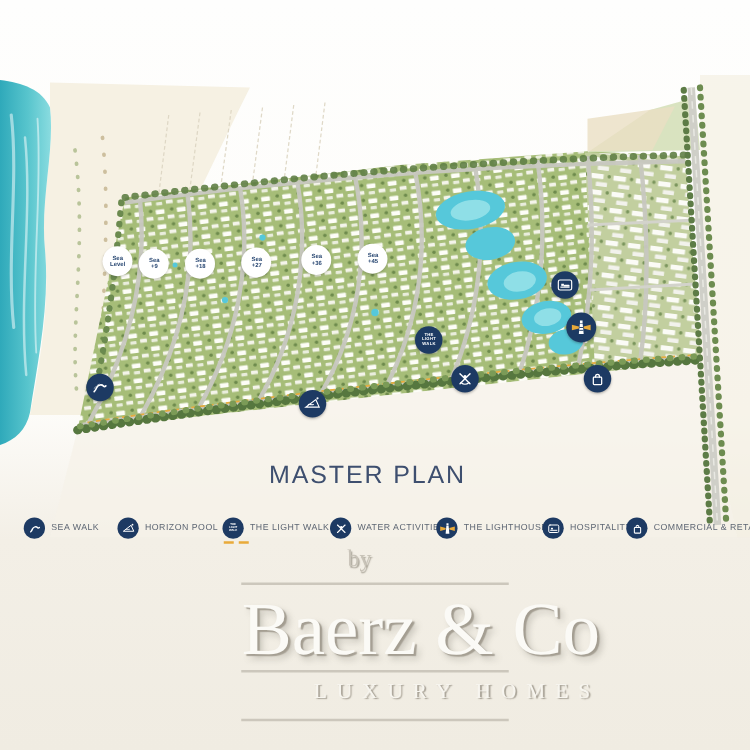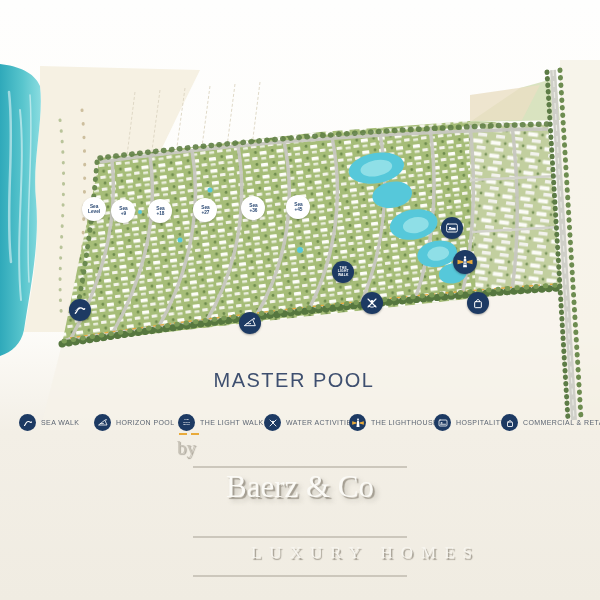--- a/index.html
+++ b/index.html
@@ -36,29 +36,29 @@
   .legend-icon{width:17px;height:17px;border-radius:50%;background:#1d3a63;
     display:flex;align-items:center;justify-content:center;flex:0 0 auto;}
   .legend-icon .lw-text{font-size:7px;line-height:1.05;transform:scale(.32);text-align:center;
     color:#fff;font-weight:bold;white-space:nowrap;}
   .legend-icon .lw-text span{display:block;}
   .legend-label{font-size:7px;letter-spacing:.4px;color:#5d6673;white-space:nowrap;}
   .lw-dashes{position:absolute;top:433px;left:179px;width:20px;display:flex;gap:4px;}
   .lw-dashes i{display:block;width:8px;height:2px;background:#e9aa3a;}
   
   .logo-by{
-    position:absolute;top:437px;left:177px;width:120px;text-align:left;
+    position:absolute;top:437px;left:177px;width:120px;text-align:right;
     font-family:"Liberation Serif","DejaVu Serif",serif;font-size:19px;
     color:#c8c3b8;text-shadow:1px 1px 1px #a9a498;
   }
   .rule{position:absolute;left:193px;width:214px;border-top:2px solid #ccc7bc;}
   .rule-1{top:466px;} .rule-2{top:536px;} .rule-3{top:575px;}
   .brand-name{
-    position:absolute;top:469px;left:120px;width:360px;text-align:center;
-    font-family:"Liberation Serif","DejaVu Serif",serif;font-size:31px;font-weight:400;
+    position:absolute;top:469px;left:120px;width:360px;text-align:right;
+    font-family:"Liberation Serif","DejaVu Serif",serif;font-size:60px;font-weight:400;
     color:#fbfaf6;text-shadow:2px 2px 1px #a39d91,4px 4px 5px rgba(110,105,95,.30);
   }
   .brand-tagline{
     position:absolute;top:543px;left:120px;width:360px;text-align:right;
     font-family:"Liberation Serif","DejaVu Serif",serif;font-size:17px;letter-spacing:8px;text-indent:8px;
     color:#f7f5ef;text-shadow:1.5px 1.5px 1px #a39d91;
   }
 </style>
 </head>
 <body>
@@ -255,21 +255,21 @@
   </div>
   <div class="poi-badge" style="left:467px;top:292px;">
     <span>
       <svg width="16" height="16" viewBox="0 0 24 24" fill="none" stroke="#ffffff" stroke-width="1.5" stroke-linecap="round">
         <rect x="7" y="10" width="10" height="9" rx="1"></rect>
         <path d="M9.5,10 C9.5,5.5 14.5,5.5 14.5,10"></path>
       </svg>
     </span>
   </div>
 
-  <div class="plan-title">MASTER POOL</div>
+  <div class="plan-title">MASTER PLAN</div>
 
   <div class="legend-item" style="left:19px;">
     <span class="legend-icon">
       <svg width="12" height="12" viewBox="0 0 24 24" fill="none" stroke="#ffffff" stroke-width="2.2" stroke-linecap="round">
         <path d="M5,17 C9,13 7,10 12,9 C17,8 16,13 19,10"></path>
       </svg>
     </span>
     <span class="legend-label">SEA WALK</span>
   </div>
   <div class="legend-item" style="left:94px;">

